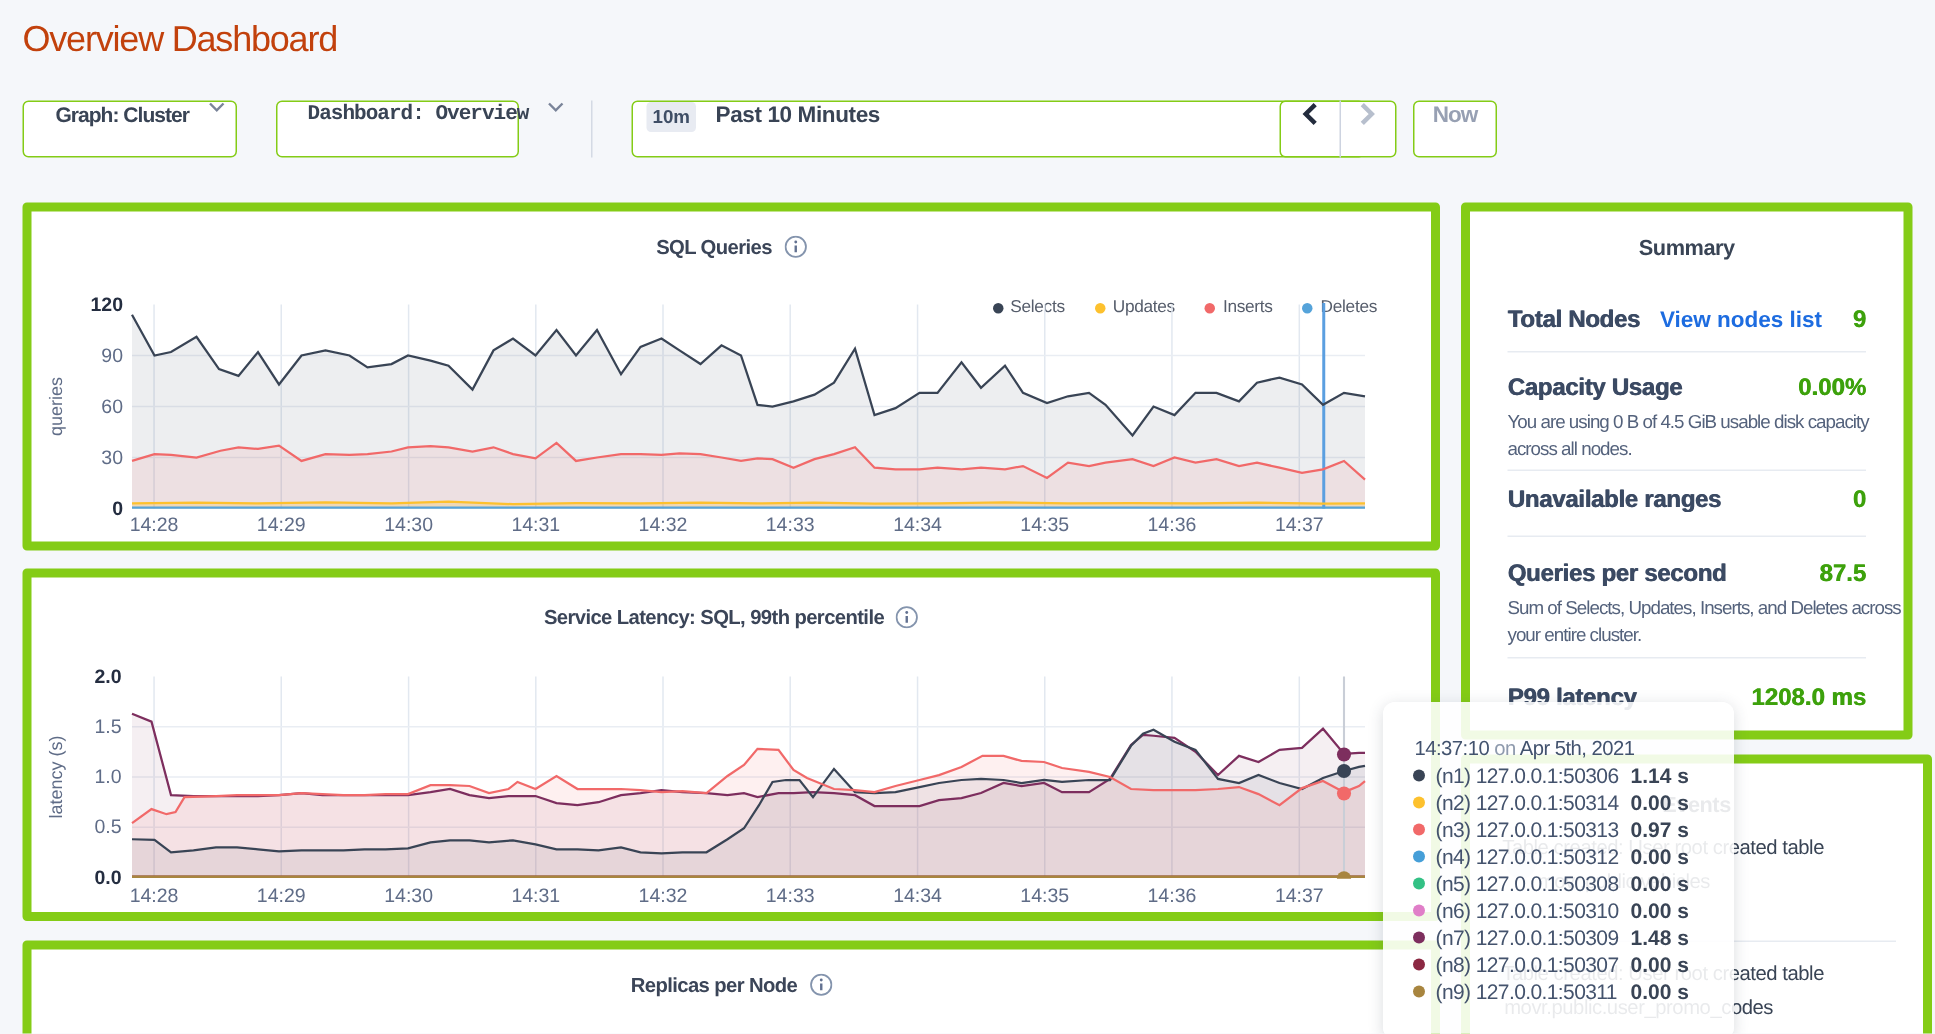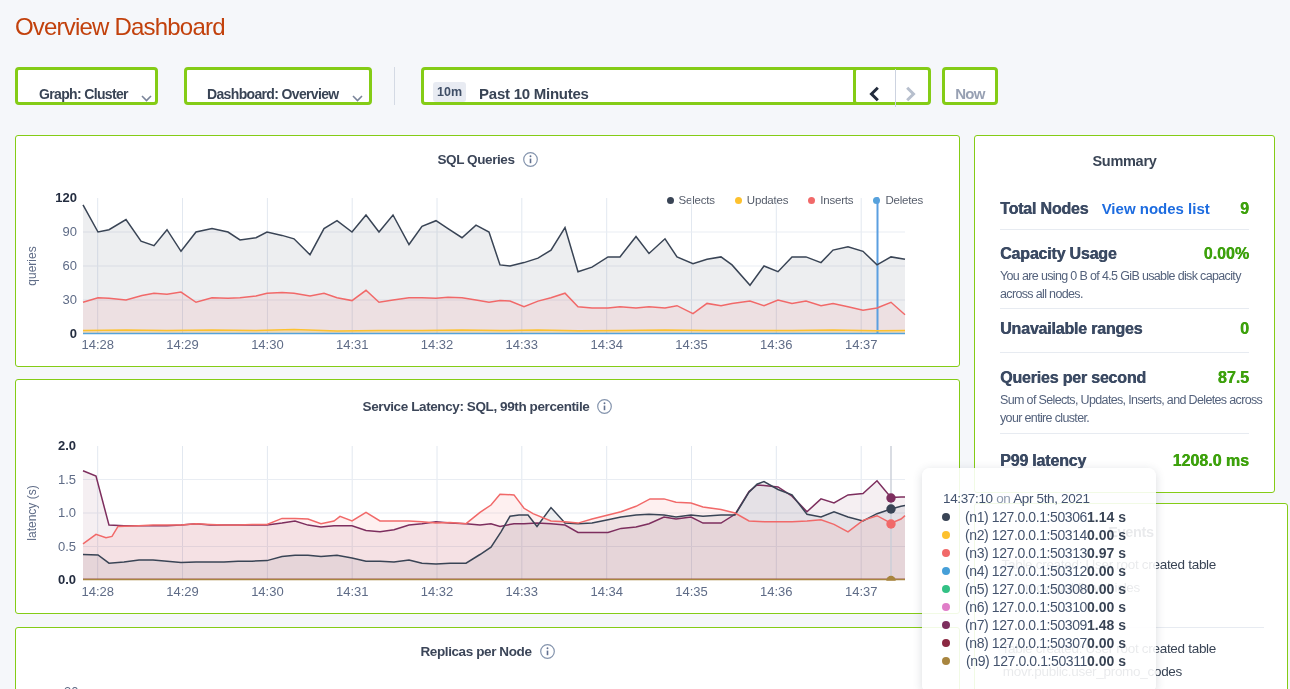--- a/index.html
+++ b/index.html
@@ -1,50 +1,50 @@
 <!DOCTYPE html>
 <html><head><meta charset="utf-8">
 <style>
 * { margin:0; padding:0; box-sizing:border-box; }
 html,body { width:1290px; height:689px; background:#f5f7fa; overflow:hidden;
   font-family:"Liberation Sans", sans-serif; position:relative; }
 .abs { position:absolute; }
-.panel { position:absolute; background:#fff; border:1px solid #84cc16; border-radius:3px; }
+.panel { position:absolute; background:#fff; border:6px solid #84cc16; border-radius:3px; }
 .ptitle { position:absolute; left:0; right:0; top:16px; display:flex; justify-content:center;
   align-items:center; font-size:13.5px; letter-spacing:-0.4px; font-weight:bold; color:#3b4558; white-space:nowrap; }
-.btn { position:absolute; background:#fff; border:3px solid #84cc16; border-radius:4px;
-  display:flex; align-items:flex-end; height:38px; }
+.btn { position:absolute; background:#fff; border:1px solid #84cc16; border-radius:4px;
+  display:flex; align-items:flex-start; height:38px; }
 .btntxt { font-size:14px; font-weight:bold; color:#394455; letter-spacing:-0.65px; white-space:nowrap; }
 .legend { position:absolute; display:flex; align-items:center; font-size:11.5px; letter-spacing:-0.2px; color:#565d6b;margin-top:16px; }
 .ldot { width:7px; height:7px; border-radius:50%; display:inline-block; margin-right:5px; }
 .litem { display:flex; align-items:center; margin-left:20px; }
 .srow { position:absolute; left:25px; right:25px; display:flex; justify-content:space-between;
   align-items:baseline; }
 .shead { font-size:16px; font-weight:bold; color:#3b4a63; letter-spacing:-0.2px; white-space:nowrap; text-shadow:0.5px 0 0 #3b4a63; }
 .sval { font-size:16px; font-weight:bold; color:#3da10c; text-shadow:0.4px 0 0 #3da10c; }
 .spara { position:absolute; left:25px; width:266px; font-size:12.5px; letter-spacing:-0.65px; color:#54627c; line-height:18px; }
 .sdiv { position:absolute; left:25px; right:25px; height:1px; background:#e7ebf1; }
 .ttrow { display:flex; align-items:center; height:18px; }
 .ttdot { width:8px; height:8px; border-radius:50%; margin-left:20px; flex:none; }
-.ttname { font-size:14px; letter-spacing:-0.4px; color:#44536d; margin-left:7px; width:130px; white-space:nowrap;text-align:right; }
+.ttname { font-size:14px; letter-spacing:-0.4px; color:#44536d; margin-left:7px; width:130px; white-space:nowrap; }
 .ttval { font-size:14px; font-weight:bold; color:#394455; }
 </style></head>
 <body>
 
 <div class="abs" style="left:15px;top:13px;font-size:24px;letter-spacing:-0.8px;color:#c2410c;">Overview Dashboard</div>
 
 <div class="btn" style="left:15px;top:67px;width:143px;">
   <span class="btntxt" style="margin-left:21px;">Graph: Cluster</span>
   <span style="margin-left:13px;display:flex;">
       <svg width="11" height="7" viewBox="0 0 11 7">
         <polyline points="1,1 5.5,5.5 10,1" fill="none" stroke="#7a8499" stroke-width="1.6"></polyline>
       </svg>
     </span>
 </div>
-<div class="btn" style="left:184px;top:67px;width:188px;">
+<div class="btn" style="left:184px;top:67px;width:162px;font-family:Liberation Mono, monospace;">
   <span class="btntxt" style="margin-left:20px;">Dashboard: Overview</span>
   <span style="margin-left:13px;display:flex;">
       <svg width="11" height="7" viewBox="0 0 11 7">
         <polyline points="1,1 5.5,5.5 10,1" fill="none" stroke="#7a8499" stroke-width="1.6"></polyline>
       </svg>
     </span>
 </div>
 <div class="abs" style="left:394px;top:67px;width:1px;height:38px;background:#d4dae4;"></div>
 <div class="btn" style="left:421px;top:67px;width:489px;">
   <span style="margin-left:9px;background:#e8ebf2;border-radius:3px;padding:3px 4px;font-size:12.5px;font-weight:bold;color:#3f4e66;">10m</span>

